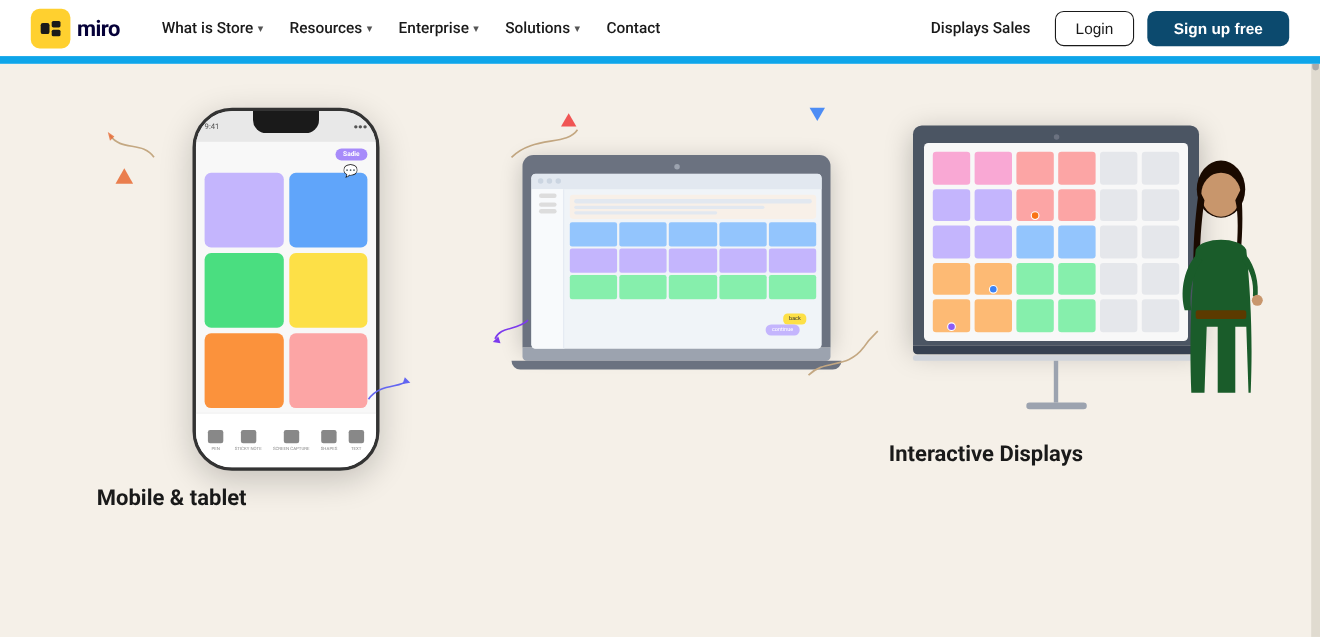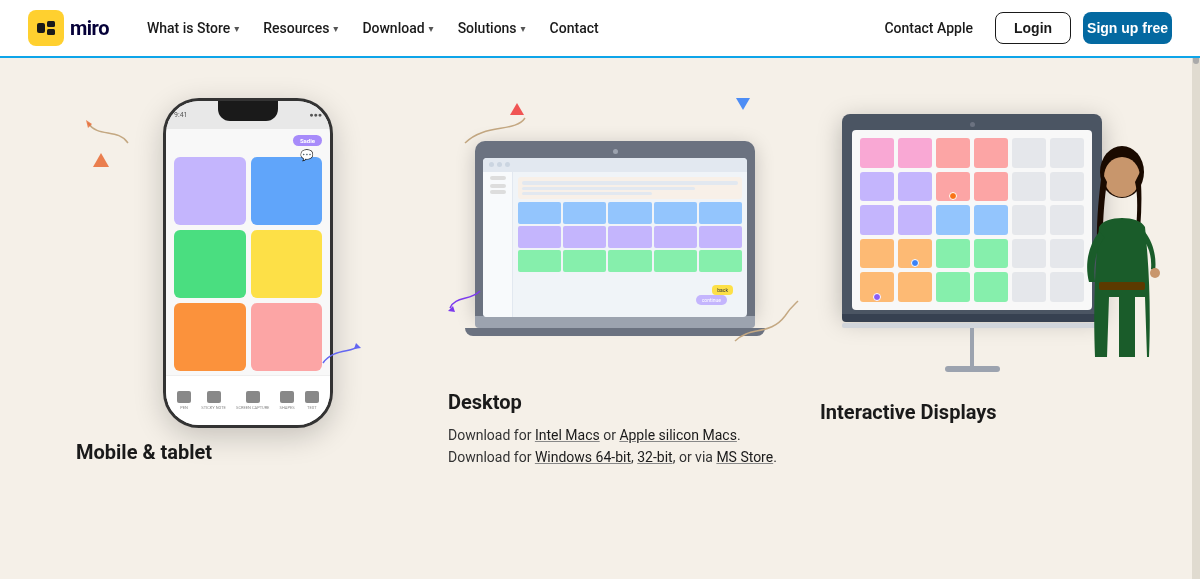--- a/index.html
+++ b/index.html
@@ -11,21 +11,21 @@
       overflow-x: hidden;
     }
 
     
     nav {
       background: #fff;
       height: 58px;
       display: flex;
       align-items: center;
       padding: 0 28px;
-      border-bottom: 2px solid #0ea5e9;
+      border-bottom: 7px solid #0ea5e9;
       position: relative;
       z-index: 10;
     }
     .nav-logo {
       display: flex;
       align-items: center;
       gap: 6px;
       margin-right: 28px;
     }
     .logo-icon {
@@ -73,35 +73,35 @@
     }
     .btn-contact {
       font-size: 14px;
       color: #1a1a1a;
       cursor: pointer;
       font-weight: 500;
       padding: 6px 10px;
     }
     .btn-login {
       font-size: 14px;
-      font-weight: 700;
+      font-weight: 400;
       color: #1a1a1a;
       border: 1.5px solid #1a1a1a;
       border-radius: 8px;
       padding: 7px 18px;
       cursor: pointer;
       background: transparent;
     }
     .btn-signup {
       font-size: 14px;
       font-weight: 600;
       color: #fff;
-      background: #0369a1;
+      background: #0c4a6e;
       border-radius: 8px;
-      padding: 8px 4px;
+      padding: 8px 24px;
       cursor: pointer;
       border: none;
     }
 
     
     .scrollbar-right {
       position: absolute;
       right: 0;
       top: 0;
       width: 8px;
@@ -113,24 +113,24 @@
       height: 60px;
       background: #aaa;
       border-radius: 3px;
       margin: 0 auto;
       margin-top: 4px;
     }
 
     
     .main-content {
       background: #f5f0e8;
-      padding: 40px 60px 50px;
-      display: flex;
-      gap: 12px;
-      justify-content: center;
+      padding: 40px 80px 50px;
+      display: flex;
+      gap: 0;
+      justify-content: flex-end;
       position: relative;
     }
 
     
     .device-col {
       flex: 1;
       display: flex;
       flex-direction: column;
       align-items: flex-start;
       max-width: 360px;
@@ -322,34 +322,34 @@
   <div class="nav-links">
     <div class="nav-item">
       <span>What is Store</span>
       <span class="chevron">▾</span>
     </div>
     <div class="nav-item">
       <span>Resources</span>
       <span class="chevron">▾</span>
     </div>
     <div class="nav-item">
-      <span>Download</span>
+      <span>Enterprise</span>
       <span class="chevron">▾</span>
     </div>
     <div class="nav-item">
       <span>Solutions</span>
       <span class="chevron">▾</span>
     </div>
     <div class="nav-item">
       <span>Contact</span>
     </div>
   </div>
 
   <div class="nav-actions">
-    <span class="btn-contact">Contact Apple</span>
+    <span class="btn-contact">Displays Sales</span>
     <button class="btn-login">Login</button>
     <button class="btn-signup">Sign up free</button>
   </div>
 </nav>
 
 <div class="main-content">
 
   <div class="device-col">
     <div class="device-image-area">
 
@@ -488,26 +488,20 @@
           <path d="M35,5 C25,15 10,10 5,22" stroke="#7c3aed" stroke-width="1.5" fill="none"></path>
           <polygon points="3,25 8,20 10,26" fill="#7c3aed"></polygon>
         </svg>
 
         <svg style="position:absolute;bottom:-10px;right:-35px;width:70px;height:50px;" viewBox="0 0 70 50">
           <path d="M5,45 C20,30 40,40 55,20 C60,12 65,8 68,5" stroke="#c4a882" stroke-width="1.5" fill="none"></path>
         </svg>
       </div>
     </div>
 
-    <div class="device-text">
-      <div class="device-title">Desktop</div>
-      <div class="device-desc">
-        <span>Download for </span><a href="#">Intel Macs</a><span> or </span><a href="#">Apple silicon Macs</a><span>. Download for </span><a href="#">Windows 64-bit</a><span>, </span><a href="#">32-bit</a><span>, or via </span><a href="#">MS Store</a><span>.</span>
-      </div>
-    </div>
   </div>
 
   <div class="device-col" style="max-width:320px;">
     <div class="device-image-area" style="min-height:290px;position:relative;width:100%;">
 
       <div style="position:relative;width:260px;">
         <div style="background:#4b5563;border-radius:8px 8px 0 0;padding:8px 10px 4px;box-shadow:0 6px 25px rgba(0,0,0,0.25);">
 
           <div style="width:5px;height:5px;border-radius:50%;background:#6b7280;margin:0 auto 3px;"></div>
           <div style="width:240px;height:180px;background:#f8f8f8;border-radius:4px;overflow:hidden;display:grid;grid-template-columns:repeat(6,1fr);grid-template-rows:repeat(5,1fr);gap:4px;padding:8px;">

